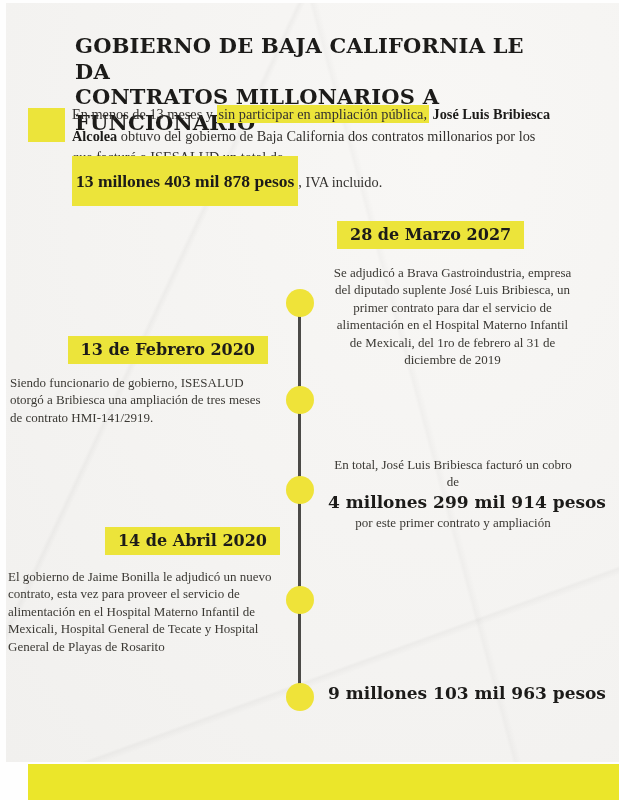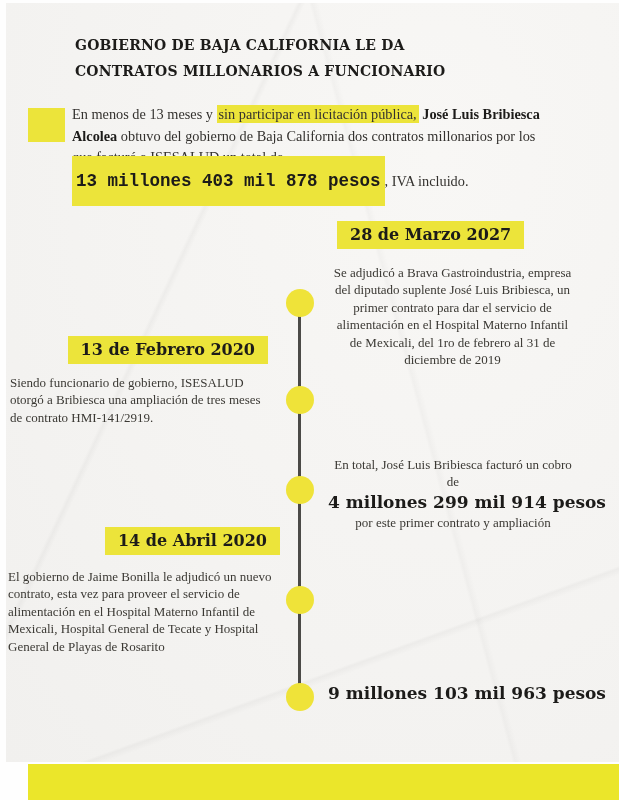--- a/index.html
+++ b/index.html
@@ -14,32 +14,32 @@
     background:
       linear-gradient(115deg, transparent 30%, rgba(0,0,0,0.03) 30.4%, transparent 31%),
       linear-gradient(75deg, transparent 62%, rgba(0,0,0,0.025) 62.4%, transparent 63.2%),
       linear-gradient(160deg, transparent 80%, rgba(0,0,0,0.03) 80.3%, transparent 81%),
       radial-gradient(ellipse at 70% 20%, #f8f7f5 0%, #f4f3f1 60%, #f1f0ee 100%);
   }
   .abs{position:absolute;}
   .title{
     left:75px;top:33px;width:470px;
     font-family:"DejaVu Serif", serif;
-    font-weight:bold;font-size:14px;line-height:25.5px;
+    font-weight:bold;font-size:21px;line-height:25.5px;
     color:#1c1b19;letter-spacing:0.2px;
   }
   .intro-square{left:28px;top:108px;width:37px;height:34px;background:#ece43a;}
   .intro{
     left:72px;top:104px;width:485px;
     font-size:14.3px;line-height:21.5px;color:#33312e;
   }
   .hl{background:#ece43a;padding:1px 2px;}
   .intro b{color:#1c1b19;}
   .intro .big-amount{
-    font-family:Liberation Mono, monospace;
+    font-family:Liberation Serif, serif;
     font-weight:bold;font-size:17.5px;color:#1c1b19;
     background:#ece43a;padding:15px 4px;line-height:24px;
   }
   .tl-line{left:298px;top:303px;width:3px;height:394px;background:#4b4a47;}
   .node{width:28px;height:28px;border-radius:50%;background:#efe339;left:286px;}
   .badge{
     background:#ece43a;color:#1c1b19;
     font-family:"DejaVu Serif", serif;font-weight:bold;font-size:16px;
     padding:4px 13px 5px 13px;display:inline-block;white-space:nowrap;
   }
@@ -58,21 +58,21 @@
 <div class="paper abs"></div>
 
 <div class="title abs">
   <span>GOBIERNO DE BAJA CALIFORNIA LE DA</span><br>
   <span>CONTRATOS MILLONARIOS A FUNCIONARIO</span>
 </div>
 
 <div class="intro-square abs"></div>
 
 <div class="intro abs">
-  <span>En menos de 13 meses y </span><span class="hl">sin participar en licitación pública,</span><span> </span><b>José Luis Bribiesca Alcolea</b><span> obtuvo del gobierno de Baja California dos contratos millonarios por los que facturó a  ISESALUD un total de </span><br>
+  <span>En menos de 13 meses y </span><span class="hl">sin participar en ampliación pública,</span><span> </span><b>José Luis Bribiesca Alcolea</b><span> obtuvo del gobierno de Baja California dos contratos millonarios por los que facturó a  ISESALUD un total de </span><br>
   <span class="big-amount">13 millones 403 mil 878 pesos</span><span>, IVA incluido.</span>
 </div>
 
 <div class="tl-line abs"></div>
 <div class="node abs" style="top:289px;"></div>
 <div class="node abs" style="top:386px;"></div>
 <div class="node abs" style="top:476px;"></div>
 <div class="node abs" style="top:586px;"></div>
 <div class="node abs" style="top:683px;"></div>
 

